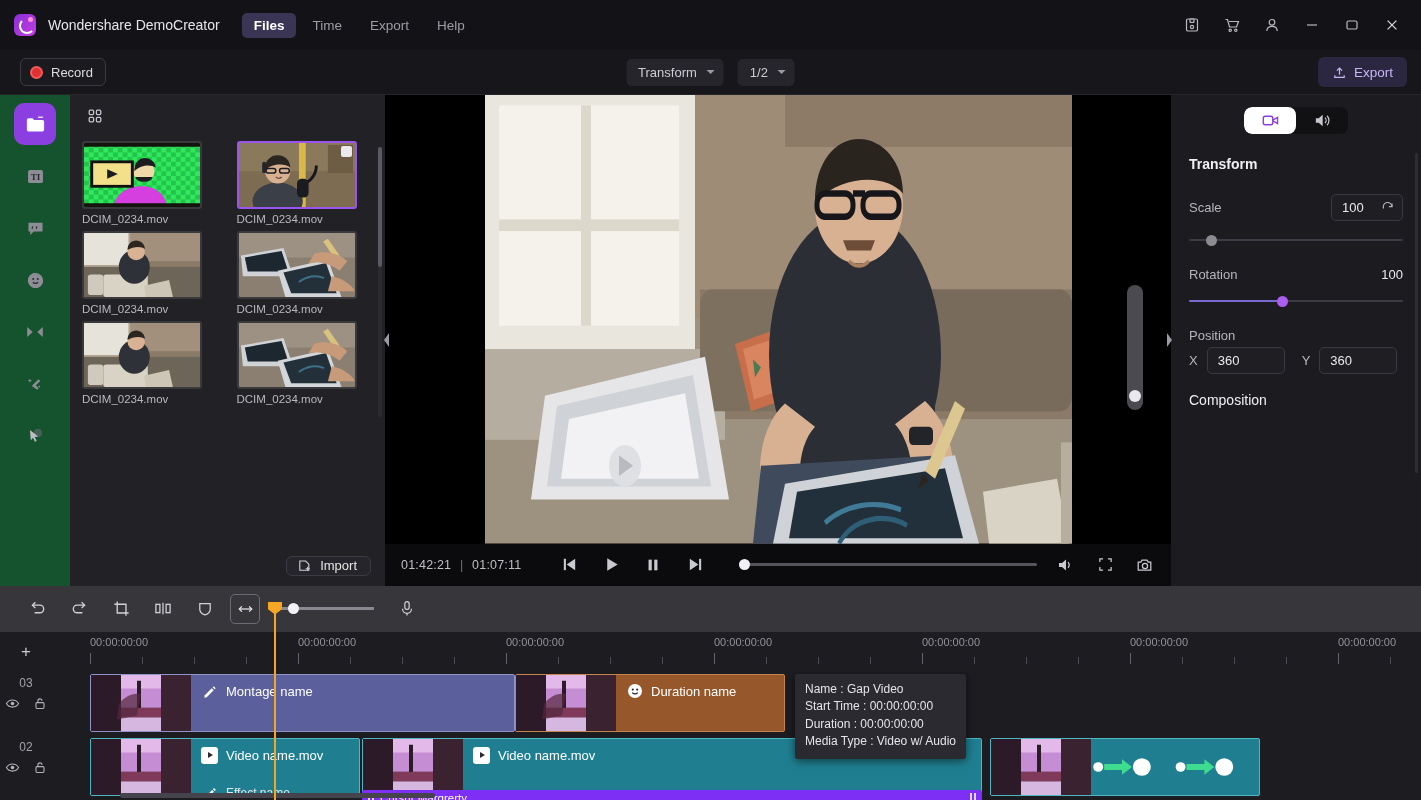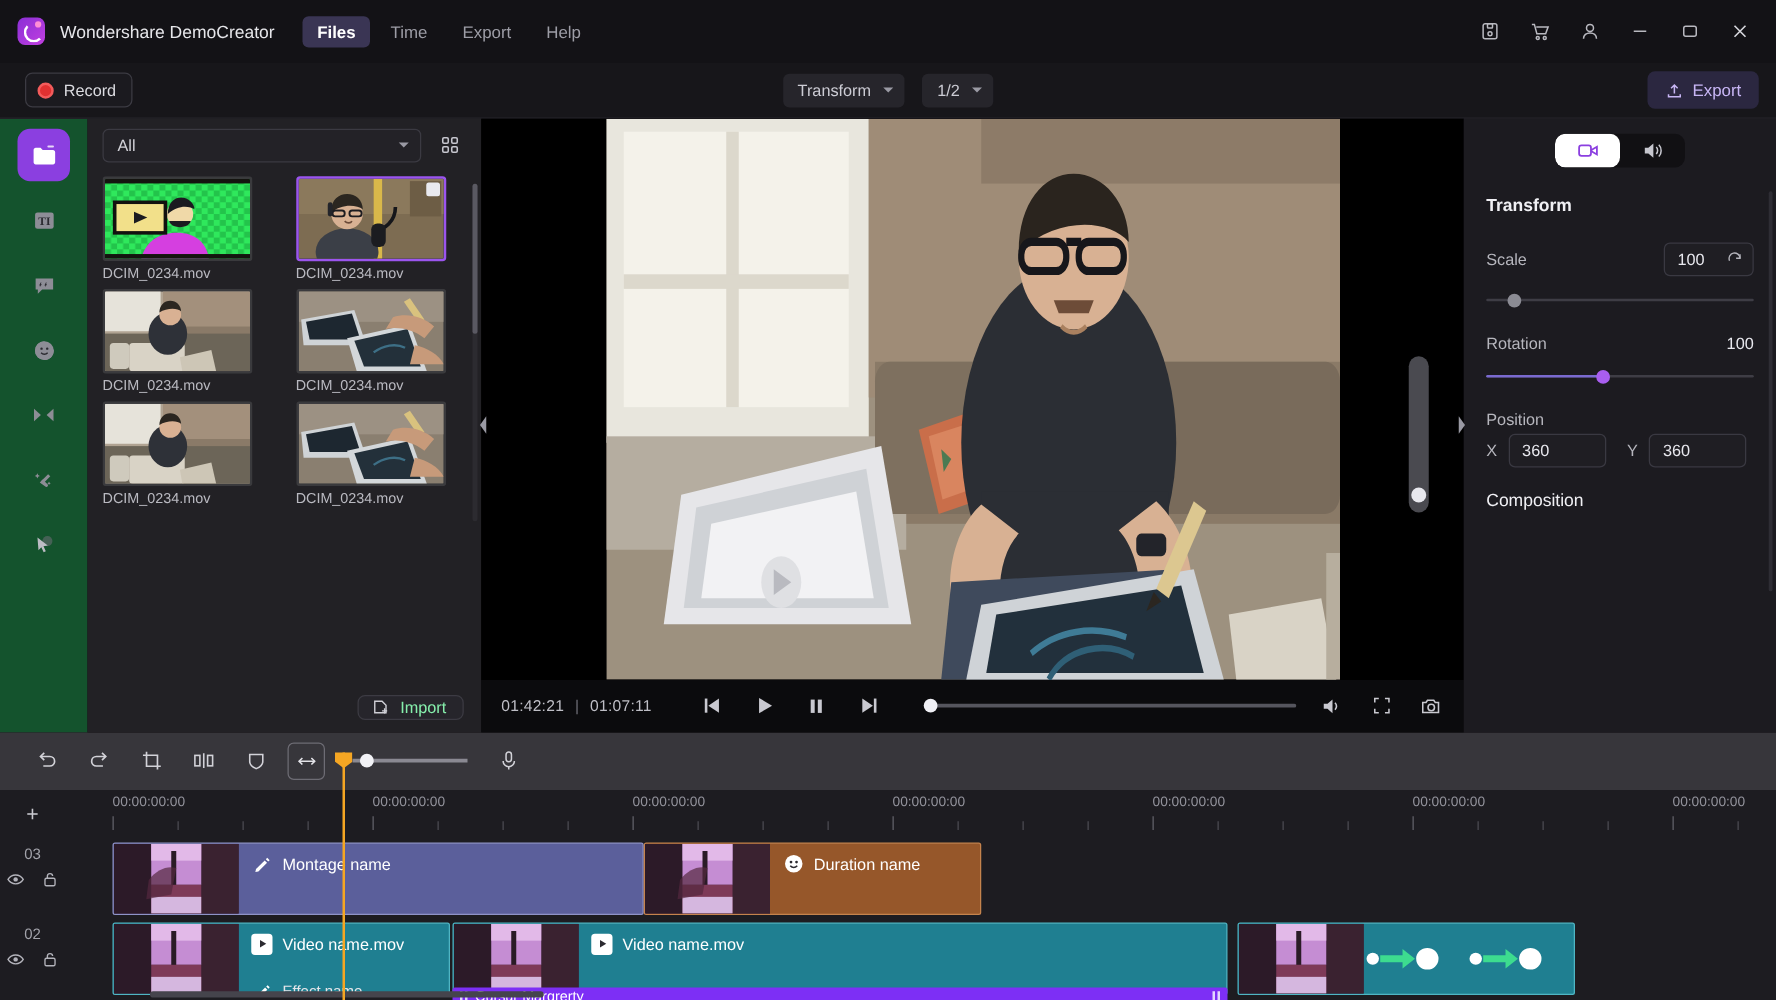--- a/index.html
+++ b/index.html
@@ -95,21 +95,21 @@
   .thumb-cell.selected .thumb { border-color: #9b55ee; }
   .thumb .corner {
     position: absolute; top: 3px; right: 3px; width: 11px; height: 11px; background: #e9e9ee; border-radius: 2px;
   }
   .thumb-label { font-size: 11.5px; color: #b9b9c0; margin-top: 4px; }
   .scrolltrack { position: absolute; right: 3px; top: 10px; width: 4px; height: 270px; background: #2c2b30; border-radius: 2px; }
   .scrollthumb { position: absolute; right: 3px; top: 10px; width: 4px; height: 120px; background: #5a5962; border-radius: 2px; }
   .media-foot { height: 40px; flex: 0 0 40px; display: flex; align-items: center; justify-content: flex-end; padding-right: 14px; }
   .import-btn {
     height: 20px; display: flex; align-items: center; gap: 8px; border: 1px solid #3c3b43; border-radius: 6px;
-    padding: 0 13px 0 10px; cursor: pointer; font-size: 13px; color: #86efac; background: #26252b;
+    padding: 0 13px 0 10px; cursor: pointer; font-size: 13px; color: #e5e5e5; background: #26252b;
   }
   .collapse-handle {
     position: absolute; right: -8px; top: 50%; transform: translateY(-50%); width: 12px; height: 34px;
     display: flex; align-items: center; justify-content: center; cursor: pointer; z-index: 4; color: #9a9aa4;
   }
 
   
   .preview { flex: 1 1 auto; background: #0b0b0d; display: flex; flex-direction: column; min-width: 0; position: relative; }
   .stage { flex: 1 1 auto; position: relative; overflow: hidden; background: #000; }
   .video-wrap { position: absolute; inset: 0; display: flex; align-items: center; justify-content: center; }
@@ -342,24 +342,20 @@
       <div class="rail-item">
         <svg width="22" height="22" viewBox="0 0 24 24">
           <circle cx="15.2" cy="8.6" r="4.4" fill="#6e6e77" opacity=".55"></circle>
           <path d="M6.5 5.5l9 7-3.7.6 2 4.3-1.9.9-2-4.3-2.5 2.6z" fill="#bcbcc4"></path>
         </svg>
       </div>
     </div>
 
     <div class="media">
       <div class="media-head">
-        <div class="all-dd">
-          <span>All</span>
-          <span class="caret"></span>
-        </div>
         <div class="grid-ico">
           <svg width="16" height="16" viewBox="0 0 16 16" fill="none" stroke="#c6c6ce" stroke-width="1.25">
             <rect x="2.2" y="2.2" width="4.4" height="4.4" rx="1"></rect>
               <rect x="9.4" y="2.2" width="4.4" height="4.4" rx="1"></rect>
             <rect x="2.2" y="9.4" width="4.4" height="4.4" rx="1"></rect>
               <rect x="9.4" y="9.4" width="4.4" height="4.4" rx="1"></rect>
           </svg>
         </div>
       </div>
 
@@ -1004,20 +1000,26 @@
       <div class="track" style="top:128px; height:62px;">
         <div class="thead">
           
           
         </div>
         <div class="tbody">
           
         </div>
       </div>
 
+      <div class="tooltip" style="left:795px; top:2px;">
+        <div>Name : Gap Video</div>
+        <div>Start Time : 00:00:00:00</div>
+        <div>Duration : 00:00:00:00</div>
+        <div>Media Type : Video w/ Audio</div>
+      </div>
 
       <div class="hscroll"></div>
     </div>
 
     <div class="playhead" style="left:274px; top:-30px;"></div>
   </div>
 
 </div>
 
 </body></html>

